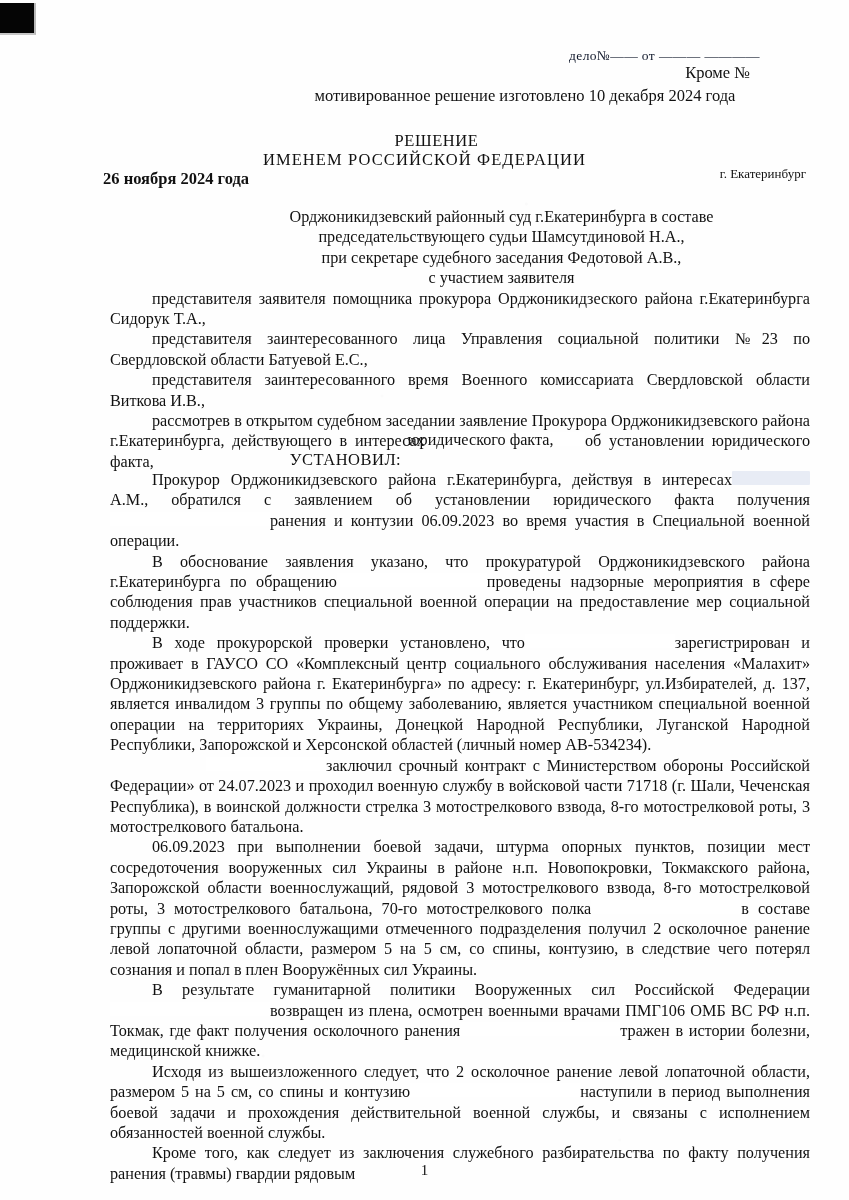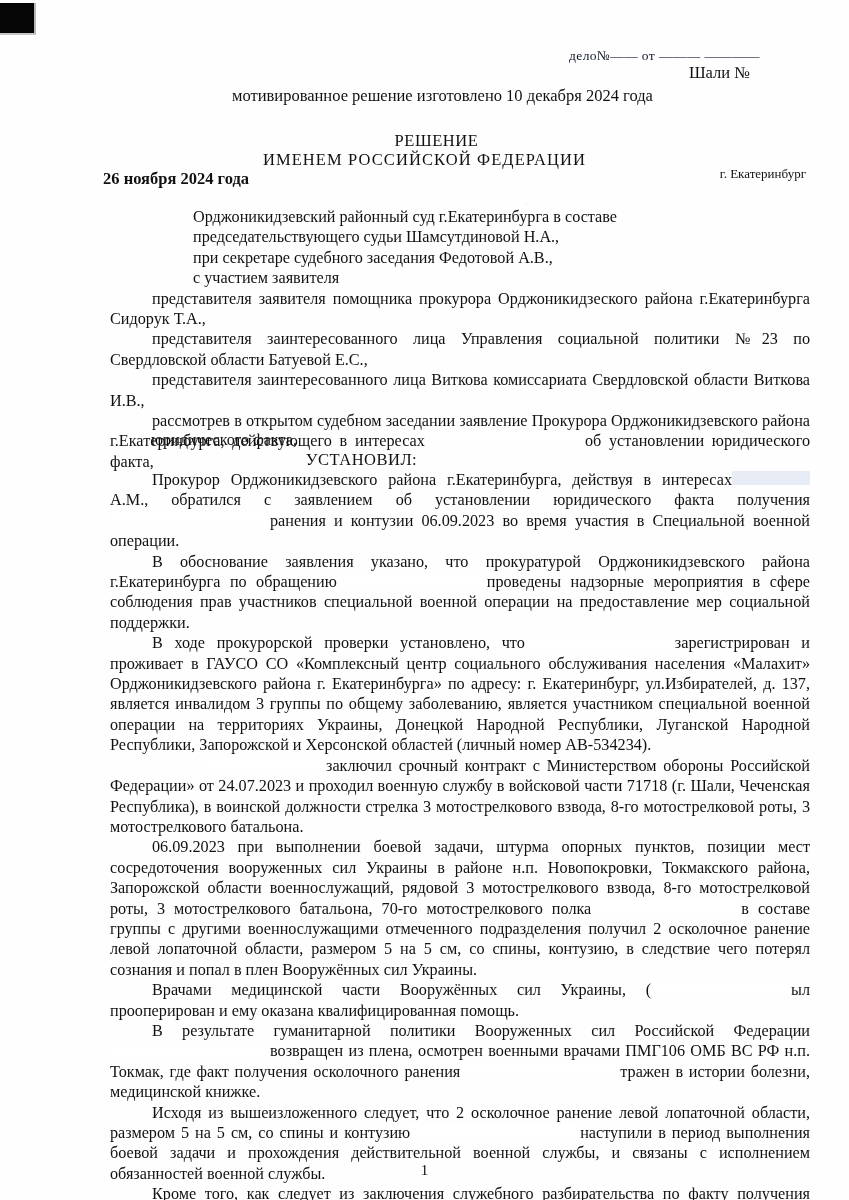--- a/index.html
+++ b/index.html
@@ -65,24 +65,24 @@
   .case-no {
     position: absolute;
     left: 400px;
     top: 63px;
     width: 350px;
     text-align: right;
     font-size: 16.5px;
   }
   .motivated {
     position: absolute;
-    left: 232px;
+    left: 240px;
     top: 86px;
     width: 570px;
-    text-align: left;
+    text-align: center;
     font-size: 16.5px;
   }
 
   .title-main {
     position: absolute;
     left: 0;
     top: 131px;
     width: 849px;
     text-align: center;
     font-size: 16.5px;
@@ -117,32 +117,31 @@
   .para {
     font-size: 16.2px;
     line-height: 20.4px;
     margin: 0;
     text-align: justify;
     text-justify: inter-word;
   }
   .para.indent { text-indent: 42px; }
   .para.indent-lg { text-indent: 96px; }
   .para.noindent { text-indent: 0; }
-  .para.left { text-align: left; margin-left: 41px; }
+  .para.left { text-align: center; margin-left: 41px; }
 
   .block { position: absolute; left: 110px; width: 700px; }
 
   .section-heading {
     position: absolute;
     left: 0;
     width: 691px;
     text-align: center;
     font-size: 16.5px;
     letter-spacing: .5px;
-    padding-left: 16px;
   }
 
   
   .redact {
     display: inline-block;
     background: #e8ecf5;
     vertical-align: baseline;
     height: 14px;
     border-radius: 1px;
   }
@@ -164,40 +163,40 @@
 </style>
 </head>
 <body>
 
 <div id="page">
 
   <div class="scan-edge-block"></div>
 
   <div class="case-faded">дело№—— от ——— ————</div>
 
-  <div class="case-no">Шали №</div>
+  <div class="case-no">Кроме №</div>
 
   <div class="motivated">мотивированное решение изготовлено 10 декабря 2024 года</div>
 
   <div class="title-main">РЕШЕНИЕ</div>
 
   <div class="title-sub">ИМЕНЕМ РОССИЙСКОЙ ФЕДЕРАЦИИ</div>
 
   <div class="date-line">26 ноября 2024 года</div>
 
   <div class="city-line">г. Екатеринбург</div>
 
   <div class="block" style="top:207px;">
     <p class="para indent left">Орджоникидзевский районный суд г.Екатеринбурга в составе</p>
     <p class="para indent left">председательствующего судьи Шамсутдиновой Н.А.,</p>
     <p class="para indent left">при секретаре судебного заседания Федотовой А.В.,</p>
     <p class="para indent left">с участием заявителя</p>
     <p class="para indent">представителя заявителя помощника прокурора Орджоникидзеского района г.Екатеринбурга Сидорук Т.А.,</p>
     <p class="para indent">представителя заинтересованного лица Управления социальной политики №23 по Свердловской области Батуевой Е.С.,</p>
-    <p class="para indent">представителя заинтересованного лица Виткова комиссариата Свердловской области Виткова И.В.,</p>
+    <p class="para indent">представителя заинтересованного время Военного комиссариата Свердловской области Виткова И.В.,</p>
     <p class="para indent">
       <span>рассмотрев в открытом судебном заседании заявление Прокурора Орджоникидзевского района г.Екатеринбурга, действующего в интересах</span><span class="redact-white" style="width:160px;"></span><span>об установлении юридического факта,</span>
     </p>
     <p class="para noindent left" style="margin-top:-1px;">​</p>
   </div>
 
   <div class="block" style="top:430px;">
     <p class="para noindent left">юридического факта,</p>
   </div>
 
@@ -219,23 +218,20 @@
     </p>
 
     <p class="para indent-lg">
       <span class="redact-white" style="width:120px;"></span><span>заключил срочный контракт с Министерством обороны Российской Федерации» от 24.07.2023 и проходил военную службу в войсковой части 71718 (г. Шали, Чеченская Республика), в воинской должности стрелка 3 мотострелкового взвода, 8-го мотострелковой роты, 3 мотострелкового батальона.</span>
     </p>
 
     <p class="para indent">
       <span>06.09.2023 при выполнении боевой задачи, штурма опорных пунктов, позиции мест сосредоточения вооруженных сил Украины в районе н.п. Новопокровки, Токмакского района, Запорожской области военнослужащий, рядовой 3 мотострелкового взвода, 8-го мотострелковой роты, 3 мотострелкового батальона, 70-го мотострелкового полка</span><span class="redact-white" style="width:150px;"></span><span>в составе группы с другими военнослужащими отмеченного подразделения получил 2 осколочное ранение левой лопаточной области, размером 5 на 5 см, со спины, контузию, в следствие чего потерял сознания и попал в плен Вооружённых сил Украины.</span>
     </p>
 
-    <p class="para indent">
-      <span>Врачами медицинской части Вооружённых сил Украины, (</span><span class="redact-white" style="width:140px;"></span><span>ыл прооперирован и ему оказана квалифицированная помощь.</span>
-    </p>
 
     <p class="para indent">
       <span>В результате гуманитарной политики Вооруженных сил Российской Федерации</span><span class="redact-white" style="width:160px;"></span><span>возвращен из плена, осмотрен военными врачами ПМГ106 ОМБ ВС РФ н.п. Токмак, где факт получения осколочного ранения</span><span class="redact-white" style="width:160px;"></span><span>тражен в истории болезни, медицинской книжке.</span>
     </p>
 
     <p class="para indent">
       <span>Исходя из вышеизложенного следует, что 2 осколочное ранение левой лопаточной области, размером 5 на 5 см, со спины и контузию</span><span class="redact-white" style="width:170px;"></span><span>наступили в период выполнения боевой задачи и прохождения действительной военной службы, и связаны с исполнением обязанностей военной службы.</span>
     </p>
 
     <p class="para indent">

